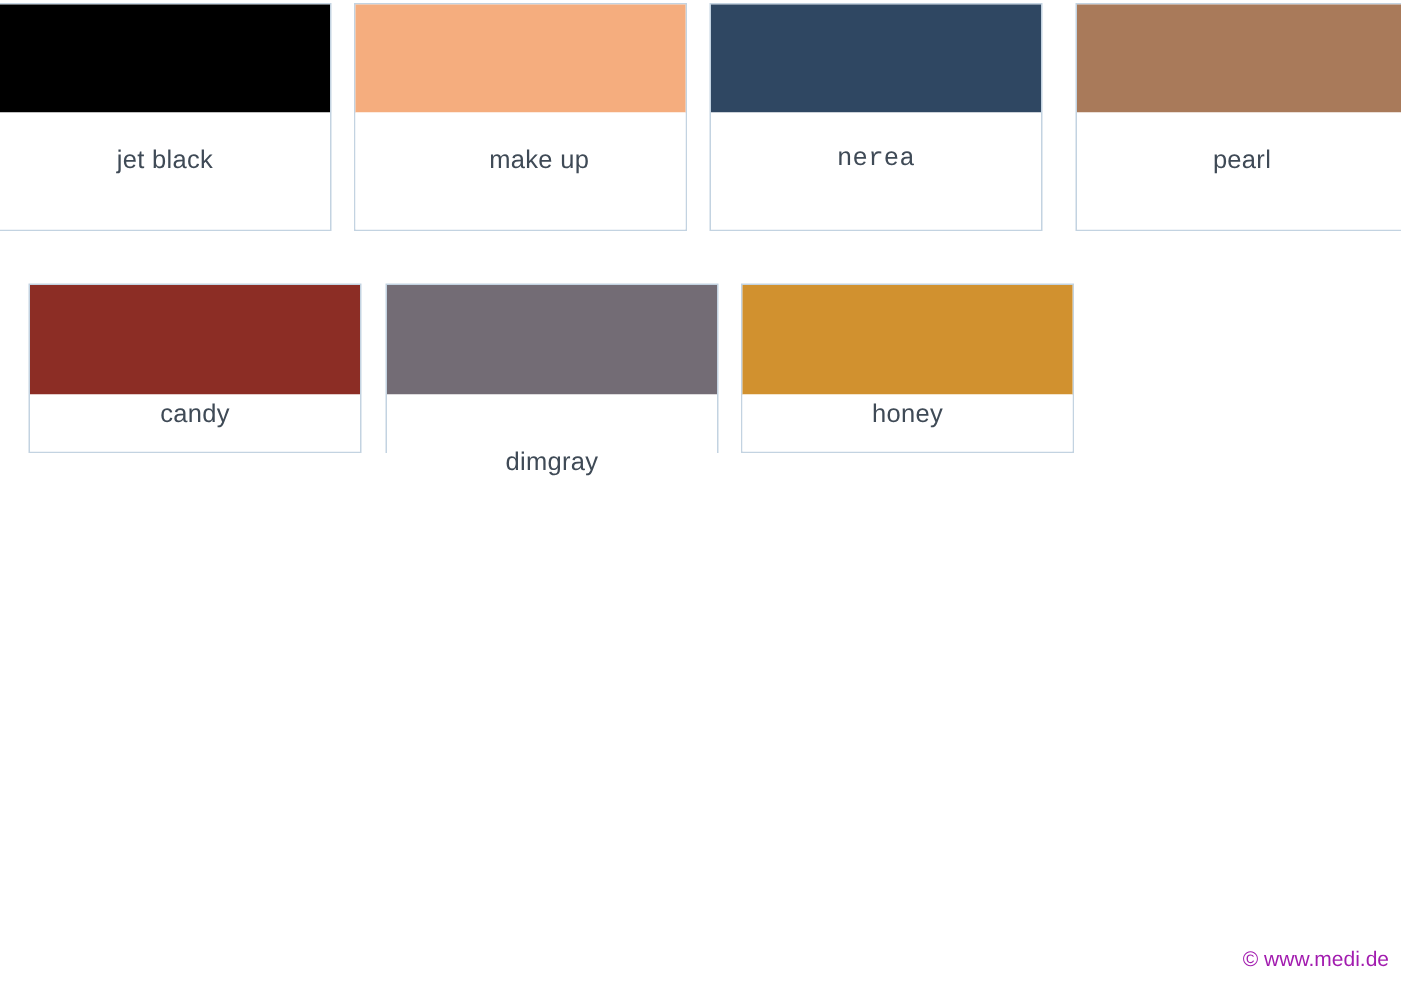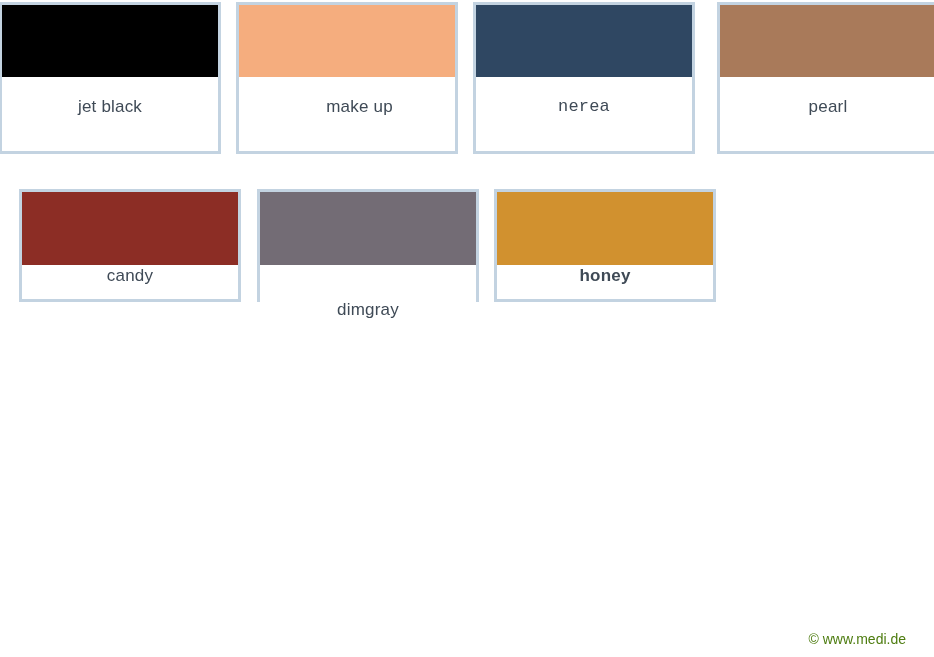--- a/index.html
+++ b/index.html
@@ -20,21 +20,21 @@
     left: 0;
     top: 0;
     width: 934px;
     height: 657px;
   }
 
   .swatch-card {
     position: absolute;
     box-sizing: border-box;
     background: #ffffff;
-    border: 3px solid #4d7c0f;
+    border: 1px solid #4d7c0f;
     display: flex;
     flex-direction: column;
   }
 
   .swatch-color {
     width: 100%;
     flex: 0 0 auto;
   }
 
   .swatch-label-area {
@@ -66,24 +66,24 @@
   
   .row2 { top: 189px; width: 222px; height: 113px; }
   .row2 .swatch-color { height: 73px; }
   .row2 .swatch-label-area { padding-bottom: 14px; }
   .r2c1 { left: 19px; }
   .r2c2 { left: 257px; }
   .r2c3 { left: 494px; }
 
   #footer-credit {
     position: absolute;
-    right: 28px;
+    right: 8px;
     bottom: 10px;
     font-size: 14px;
-    color: #4d7c0f;
+    color: #a21caf;
     white-space: nowrap;
   }
 </style>
 </head>
 <body style="background: rgb(255, 255, 255);">
 
 <div id="swatch-board">
 
   <div class="swatch-card row1 r1c1" style="border-color: rgb(195, 211, 225);">
     <div class="swatch-color" style="background-color: rgb(0, 0, 0);"></div>
@@ -120,21 +120,21 @@
     </div>
   </div>
 
   <div class="swatch-card row2 r2c2" style="border-color: rgb(195, 211, 225);">
     <div class="swatch-color" style="background-color: rgb(115, 108, 117);"></div>
     <div class="swatch-label-area">
       <span class="swatch-label" style="color: rgb(63, 74, 86); margin-top: 36px;">dimgray</span>
     </div>
   </div>
 
-  <div class="swatch-card row2 r2c3" style="border-color: rgb(195, 211, 225); font-weight: bold;">
+  <div class="swatch-card row2 r2c3" style="border-color: rgb(195, 211, 225);">
     <div class="swatch-color" style="background-color: rgb(209, 145, 47);"></div>
     <div class="swatch-label-area">
       <span class="swatch-label" style="color: rgb(63, 74, 86);">honey</span>
     </div>
   </div>
 
 </div>
 
 <div id="footer-credit">© www.medi.de</div>
 

